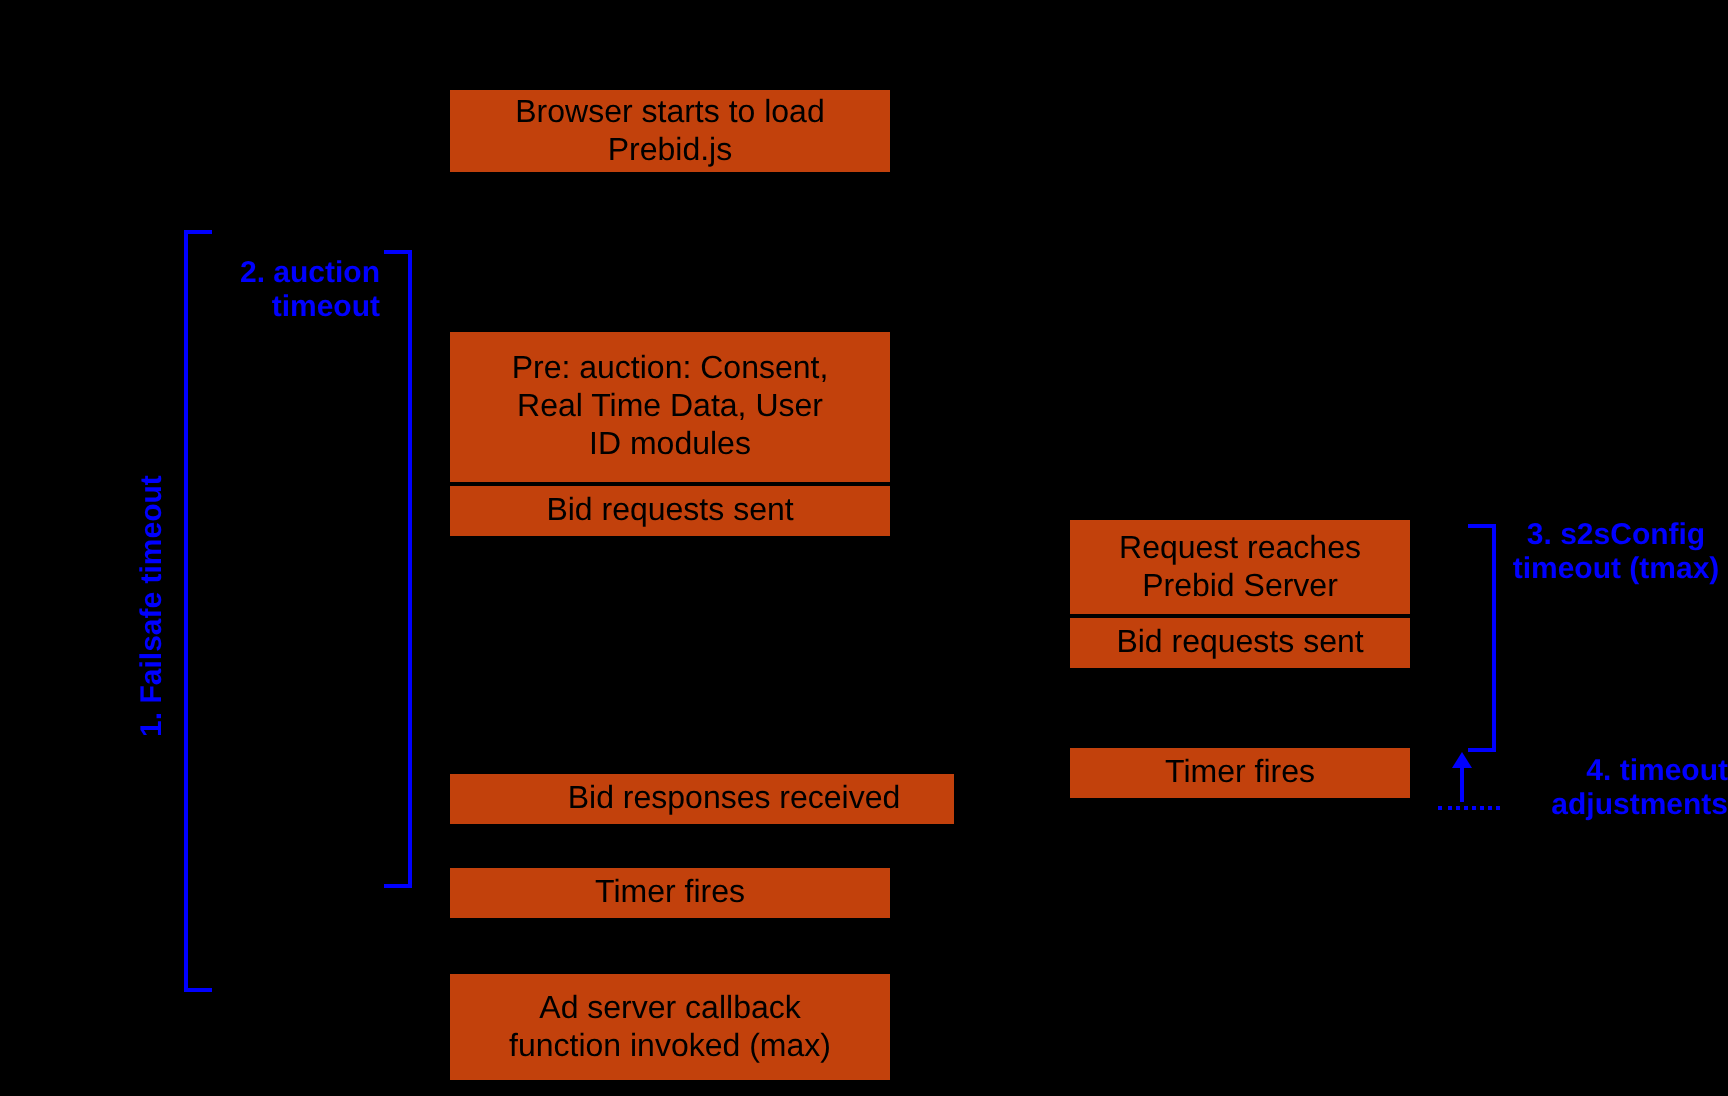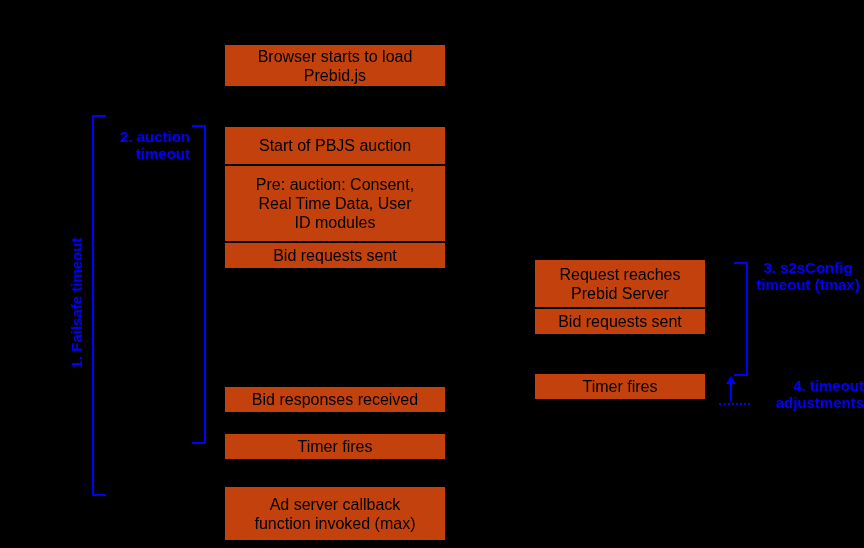--- a/index.html
+++ b/index.html
@@ -57,29 +57,28 @@
   }
 </style>
 </head>
 <body>
 
 <div class="canvas">
 
   <div class="box" style="left:225px; top:45px; width:220px; height:41px;">Browser starts to load
 Prebid.js</div>
 
-  <div class="box" style="left:225px; top:127px; width:220px; height:37px;">Start of PBJS auction</div>
 
   <div class="box" style="left:225px; top:166px; width:220px; height:75px;">Pre: auction: Consent,
 Real Time Data, User
 ID modules</div>
 
   <div class="box" style="left:225px; top:243px; width:220px; height:25px;">Bid requests sent</div>
 
-  <div class="box" style="left:225px; top:387px; width:220px; height:25px;">Bid responses received</div>
+  <div class="box" style="left:225px; top:387px; width:220px; height:25px;padding-left:32px;">Bid responses received</div>
 
   <div class="box" style="left:225px; top:434px; width:220px; height:25px;">Timer fires</div>
 
   <div class="box" style="left:225px; top:487px; width:220px; height:53px;">Ad server callback
 function invoked (max)</div>
 
   <div class="box" style="left:535px; top:260px; width:170px; height:47px;">Request reaches
 Prebid Server</div>
 
   <div class="box" style="left:535px; top:309px; width:170px; height:25px;">Bid requests sent</div>

